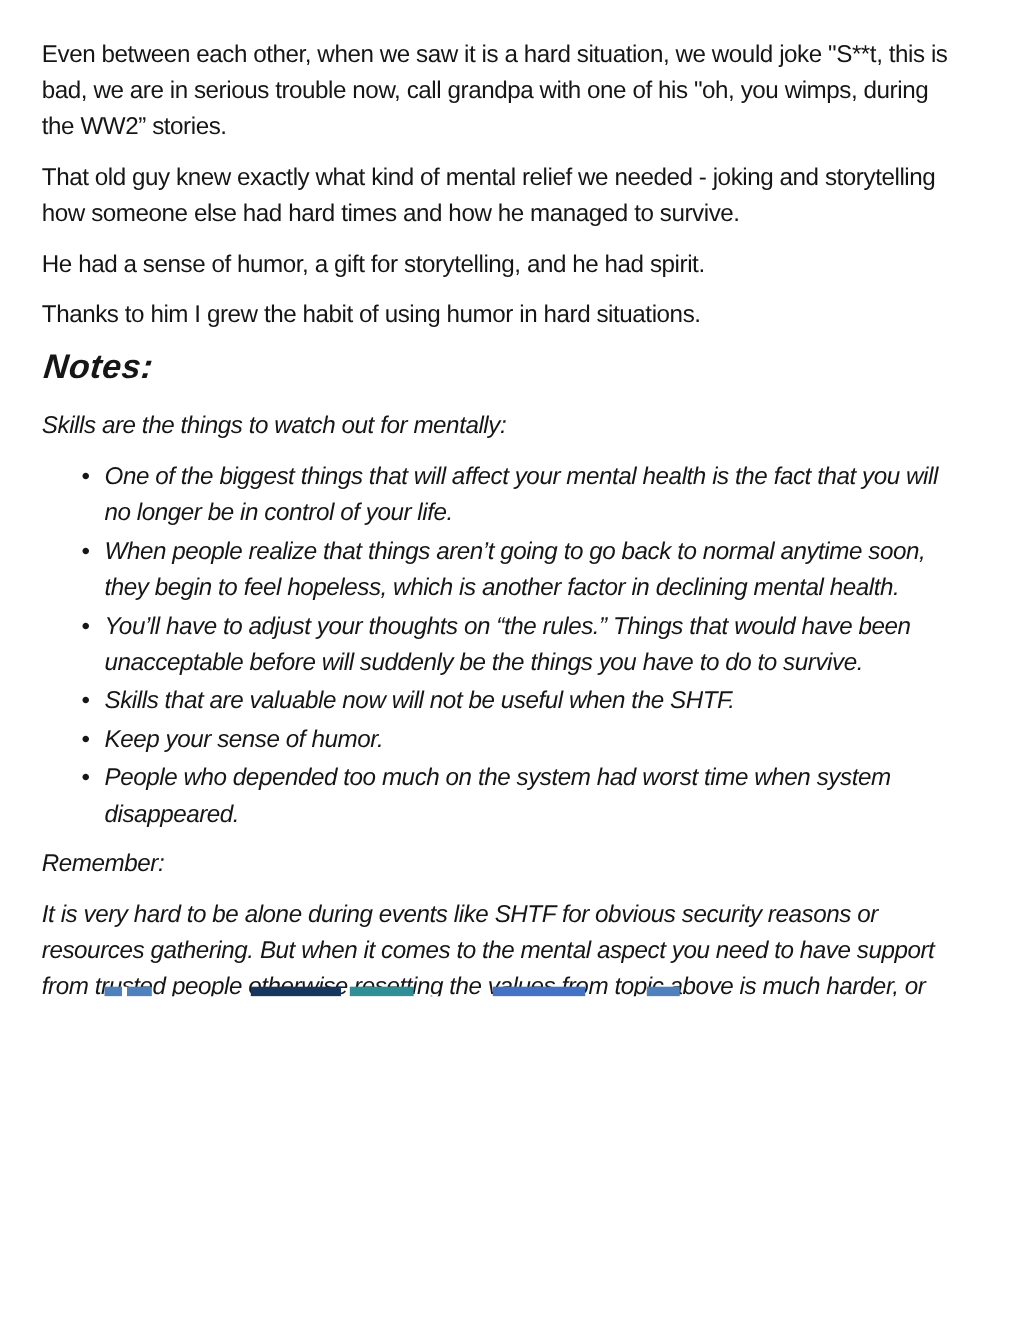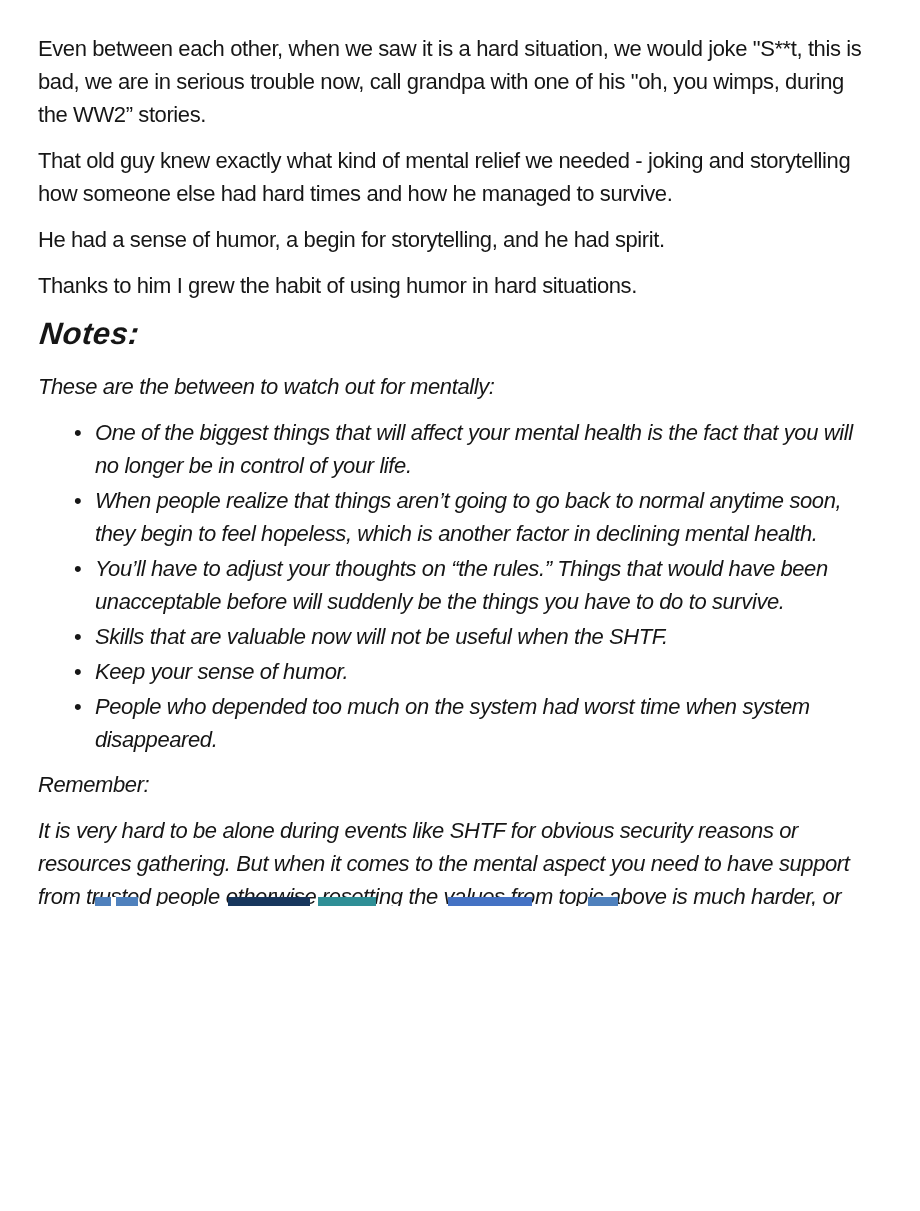--- a/index.html
+++ b/index.html
@@ -67,26 +67,26 @@
   }
 </style>
 </head>
 <body>
 
 <div class="page">
   <div class="content">
 
     <p class="body-par">Even between each other, when we saw it is a hard situation, we would joke "S**t, this is bad, we are in serious trouble now, call grandpa with one of his "oh, you wimps, during the WW2” stories.</p>
     <p class="body-par">That old guy knew exactly what kind of mental relief we needed - joking and storytelling how someone else had hard times and how he managed to survive.</p>
-    <p class="body-par">He had a sense of humor, a begin for storytelling, and he had spirit.</p>
+    <p class="body-par">He had a sense of humor, a gift for storytelling, and he had spirit.</p>
     <p class="body-par">Thanks to him I grew the habit of using humor in hard situations.</p>
 
     <h2 class="notes-heading">Notes:</h2>
 
-    <p class="body-par italic">These are the between to watch out for mentally:</p>
+    <p class="body-par italic">Skills are the things to watch out for mentally:</p>
 
     <ul class="bullets">
       <li>One of the biggest things that will affect your mental health is the fact that you will no longer be in control of your life.</li>
       <li>When people realize that things aren’t going to go back to normal anytime soon, they begin to feel hopeless, which is another factor in declining mental health.</li>
       <li>You’ll have to adjust your thoughts on “the rules.” Things that would have been unacceptable before will suddenly be the things you have to do to survive.</li>
       <li>Skills that are valuable now will not be useful when the SHTF.</li>
       <li>Keep your sense of humor.</li>
       <li>People who depended too much on the system had worst time when system disappeared.</li>
     </ul>
 

